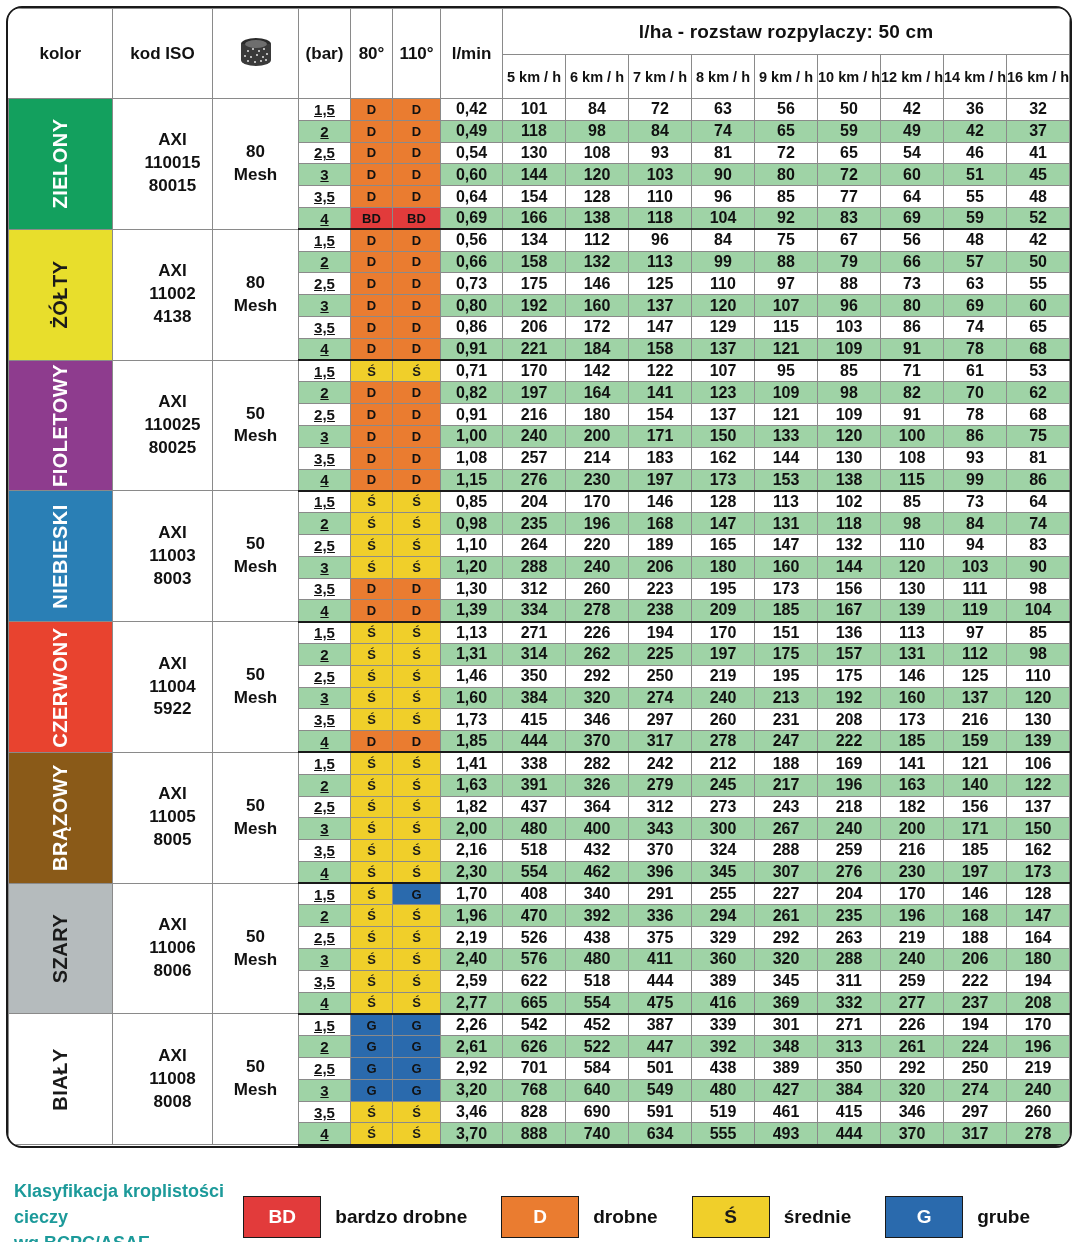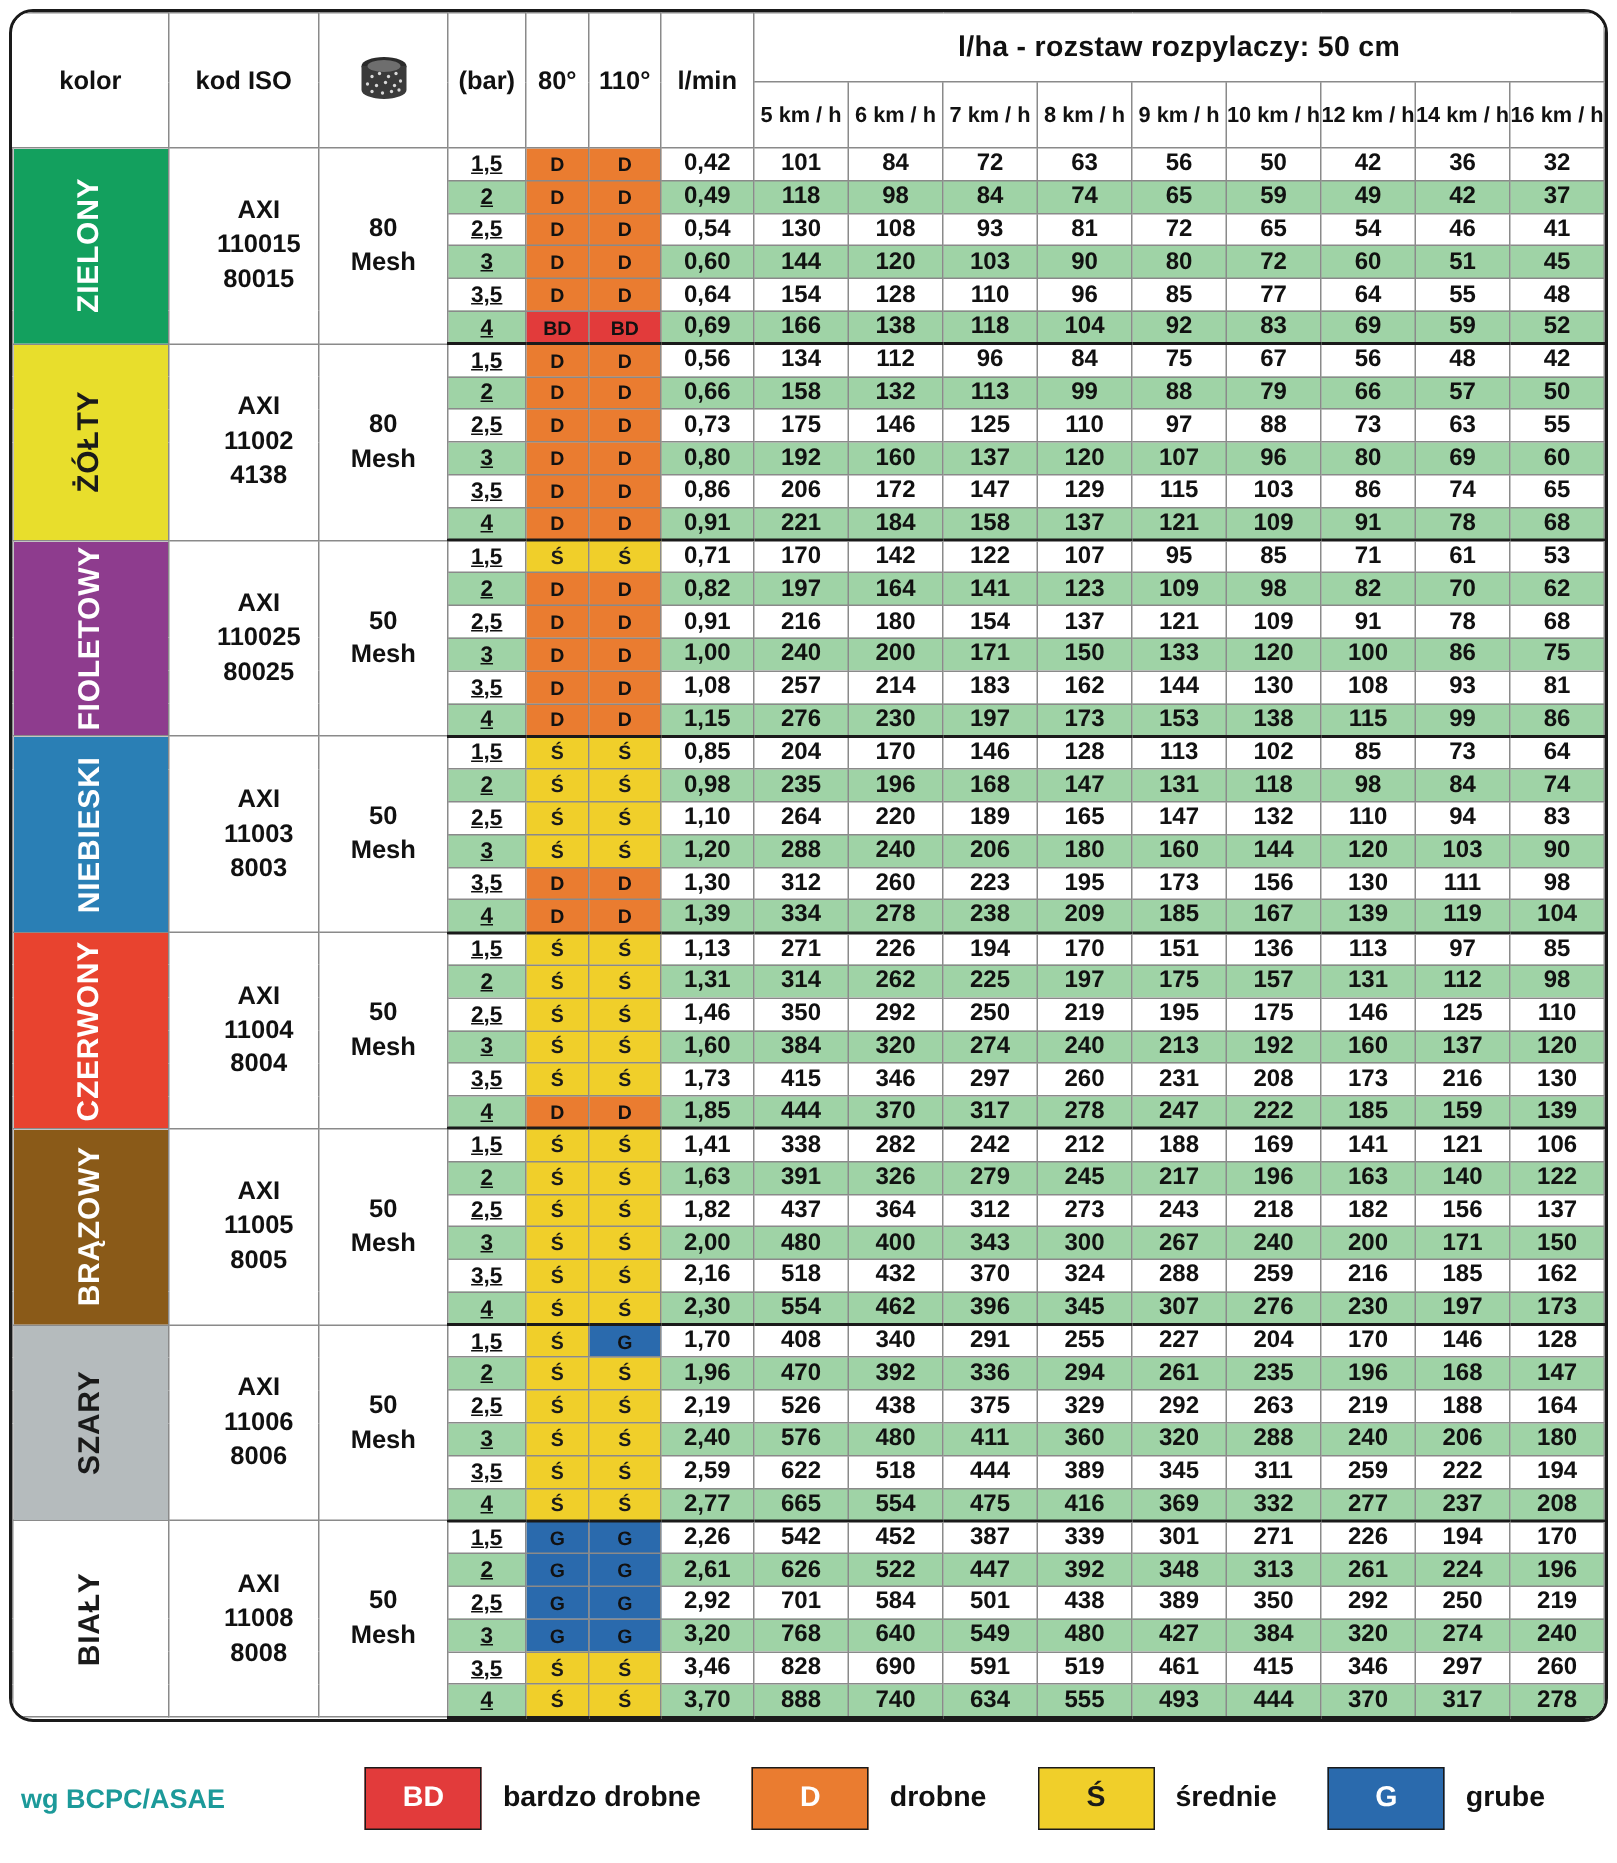--- a/index.html
+++ b/index.html
@@ -641,21 +641,21 @@
           </tr>
           <tr class="plain">
             <td class="kolor" rowspan="6" style="background: rgb(232, 67, 47);">
               <div class="kolor-inner">
                 <span class="kolor-label" style="color: rgb(255, 255, 255);">CZERWONY</span>
               </div>
             </td>
             <td class="iso" rowspan="6">
               <span class="ln">AXI</span>
               <span class="ln">11004</span>
-              <span class="ln">8004</span>
+              <span class="ln">5922</span>
             </td>
             <td class="mesh" rowspan="6">
               <span class="ln">50</span>
               <span class="ln">Mesh</span>
             </td>
             <td class="bar">1,5</td>
             <td class="cls cl-S">Ś</td>
             <td class="cls cl-S">Ś</td>
             <td class="lmin">1,13</td>
             <td class="num">271</td>
@@ -1054,20 +1054,21 @@
             <td class="num">370</td>
             <td class="num">317</td>
             <td class="num lastcol">278</td>
           </tr>
         </tbody>
     </table>
   </div>
 
   <div class="legend">
     <div class="legend-title">
+      <div>Klasyfikacja kroplistości cieczy</div>
       <div>wg BCPC/ASAE</div>
     </div>
     <div class="legend-items" id="legend-items">
         <div class="legend-item">
           <div class="lg-sw" style="background: rgb(226, 59, 59);">BD</div>
           <div class="lg-txt">bardzo drobne</div>
         </div>
         <div class="legend-item">
           <div class="lg-sw" style="background: rgb(234, 124, 48);">D</div>
           <div class="lg-txt">drobne</div>

